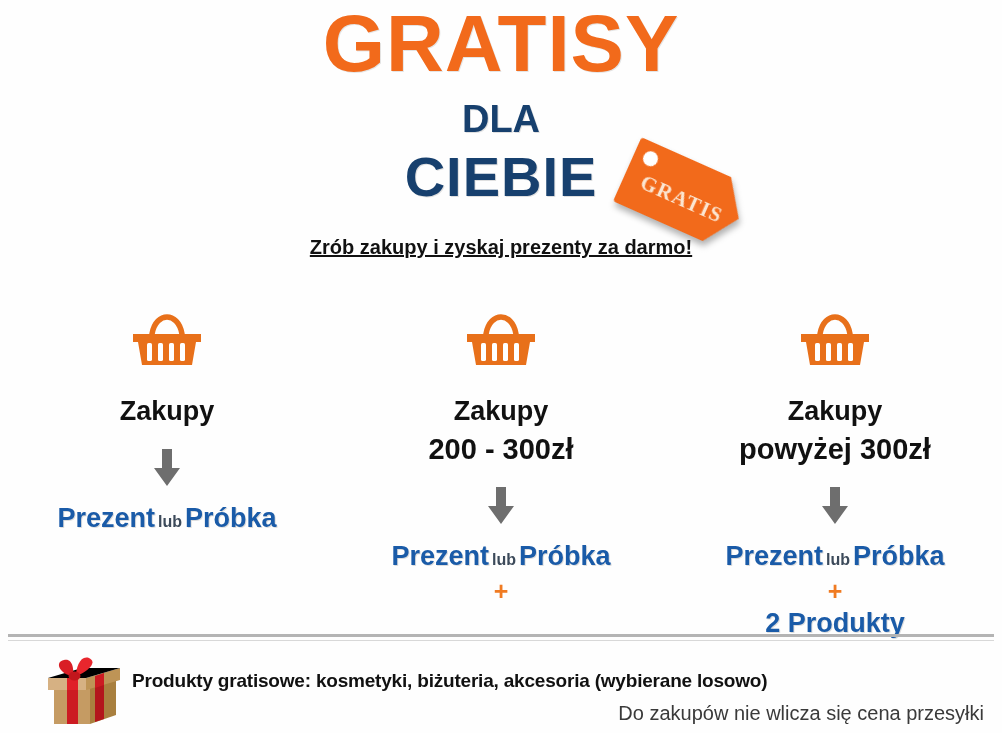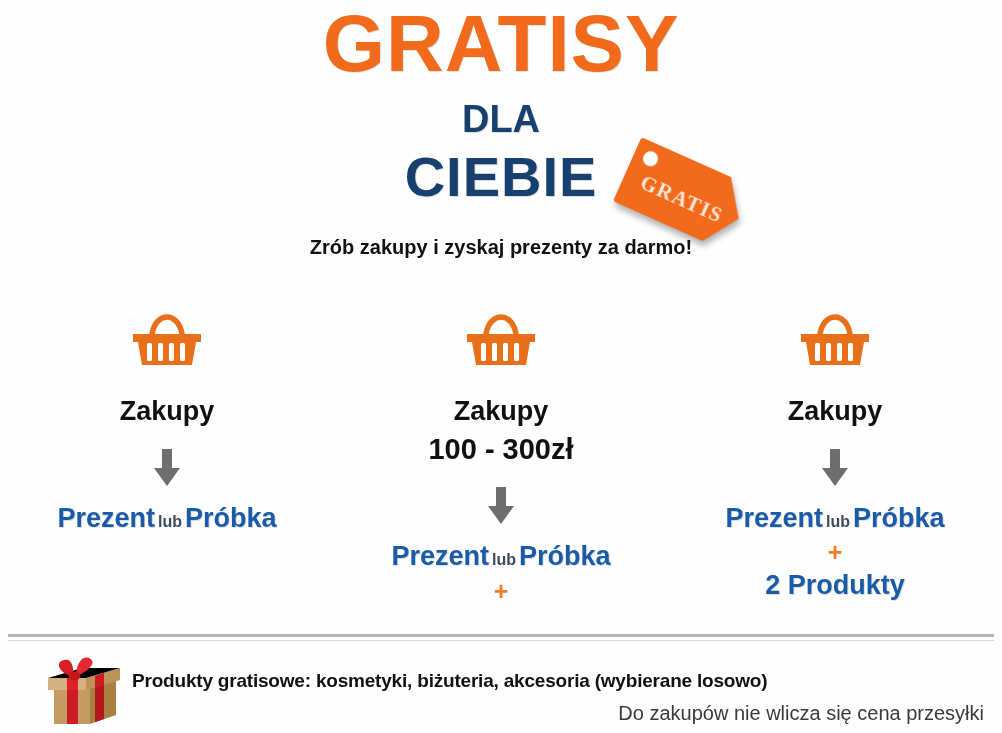--- a/index.html
+++ b/index.html
@@ -68,20 +68,21 @@
   }
   .tagline {
     position: absolute;
     top: 236px;
     left: 0;
     width: 100%;
     text-align: center;
     font-size: 20px;
     font-weight: bold;
     color: #111111;
+    text-decoration: underline;
   }
 
   
   .gratis-tag {
     position: absolute;
     left: 620px;
     top: 158px;
     width: 126px;
     height: 72px;
     transform: rotate(24deg);
@@ -267,21 +268,21 @@
         <svg width="78" height="58" viewBox="0 0 78 58" xmlns="http://www.w3.org/2000/svg">
           <path d="M24 22 C26 10, 33 5, 39 5 C45 5, 52 10, 54 22" fill="none" stroke="#E8701A" stroke-width="5.5" stroke-linecap="round"></path>
           <path d="M5 22 L73 22 L73 30 L68 30 L64 53 L14 53 L10 30 L5 30 Z" fill="#E8701A"></path>
           <rect x="19" y="31" width="5" height="18" rx="1.6" fill="#FFFFFF"></rect>
           <rect x="30" y="31" width="5" height="18" rx="1.6" fill="#FFFFFF"></rect>
           <rect x="41" y="31" width="5" height="18" rx="1.6" fill="#FFFFFF"></rect>
           <rect x="52" y="31" width="5" height="18" rx="1.6" fill="#FFFFFF"></rect>
         </svg>
       </span>
       <div class="tier-label">Zakupy</div>
-      <div class="tier-amount">100 - 300zł</div>
+      <div class="tier-amount">200 - 300zł</div>
       <div class="arrow-wrap">
         <svg width="30" height="40" viewBox="0 0 30 40" xmlns="http://www.w3.org/2000/svg">
           <path d="M10 1 L20 1 L20 20 L28 20 L15 38 L2 20 L10 20 Z" fill="#6E6E6E"></path>
         </svg>
       </div>
       <div class="reward-line">
         <span>Prezent</span><span class="conj">lub</span><span>Próbka</span>
       </div>
       <div class="plus-sign">+</div>
     </div>
@@ -291,20 +292,21 @@
         <svg width="78" height="58" viewBox="0 0 78 58" xmlns="http://www.w3.org/2000/svg">
           <path d="M24 22 C26 10, 33 5, 39 5 C45 5, 52 10, 54 22" fill="none" stroke="#E8701A" stroke-width="5.5" stroke-linecap="round"></path>
           <path d="M5 22 L73 22 L73 30 L68 30 L64 53 L14 53 L10 30 L5 30 Z" fill="#E8701A"></path>
           <rect x="19" y="31" width="5" height="18" rx="1.6" fill="#FFFFFF"></rect>
           <rect x="30" y="31" width="5" height="18" rx="1.6" fill="#FFFFFF"></rect>
           <rect x="41" y="31" width="5" height="18" rx="1.6" fill="#FFFFFF"></rect>
           <rect x="52" y="31" width="5" height="18" rx="1.6" fill="#FFFFFF"></rect>
         </svg>
       </span>
       <div class="tier-label">Zakupy</div>
+      <div class="tier-amount">powyżej 300zł</div>
       <div class="arrow-wrap">
         <svg width="30" height="40" viewBox="0 0 30 40" xmlns="http://www.w3.org/2000/svg">
           <path d="M10 1 L20 1 L20 20 L28 20 L15 38 L2 20 L10 20 Z" fill="#6E6E6E"></path>
         </svg>
       </div>
       <div class="reward-line">
         <span>Prezent</span><span class="conj">lub</span><span>Próbka</span>
       </div>
       <div class="plus-sign">+</div>
       <div class="extra-line">2 Produkty</div>

